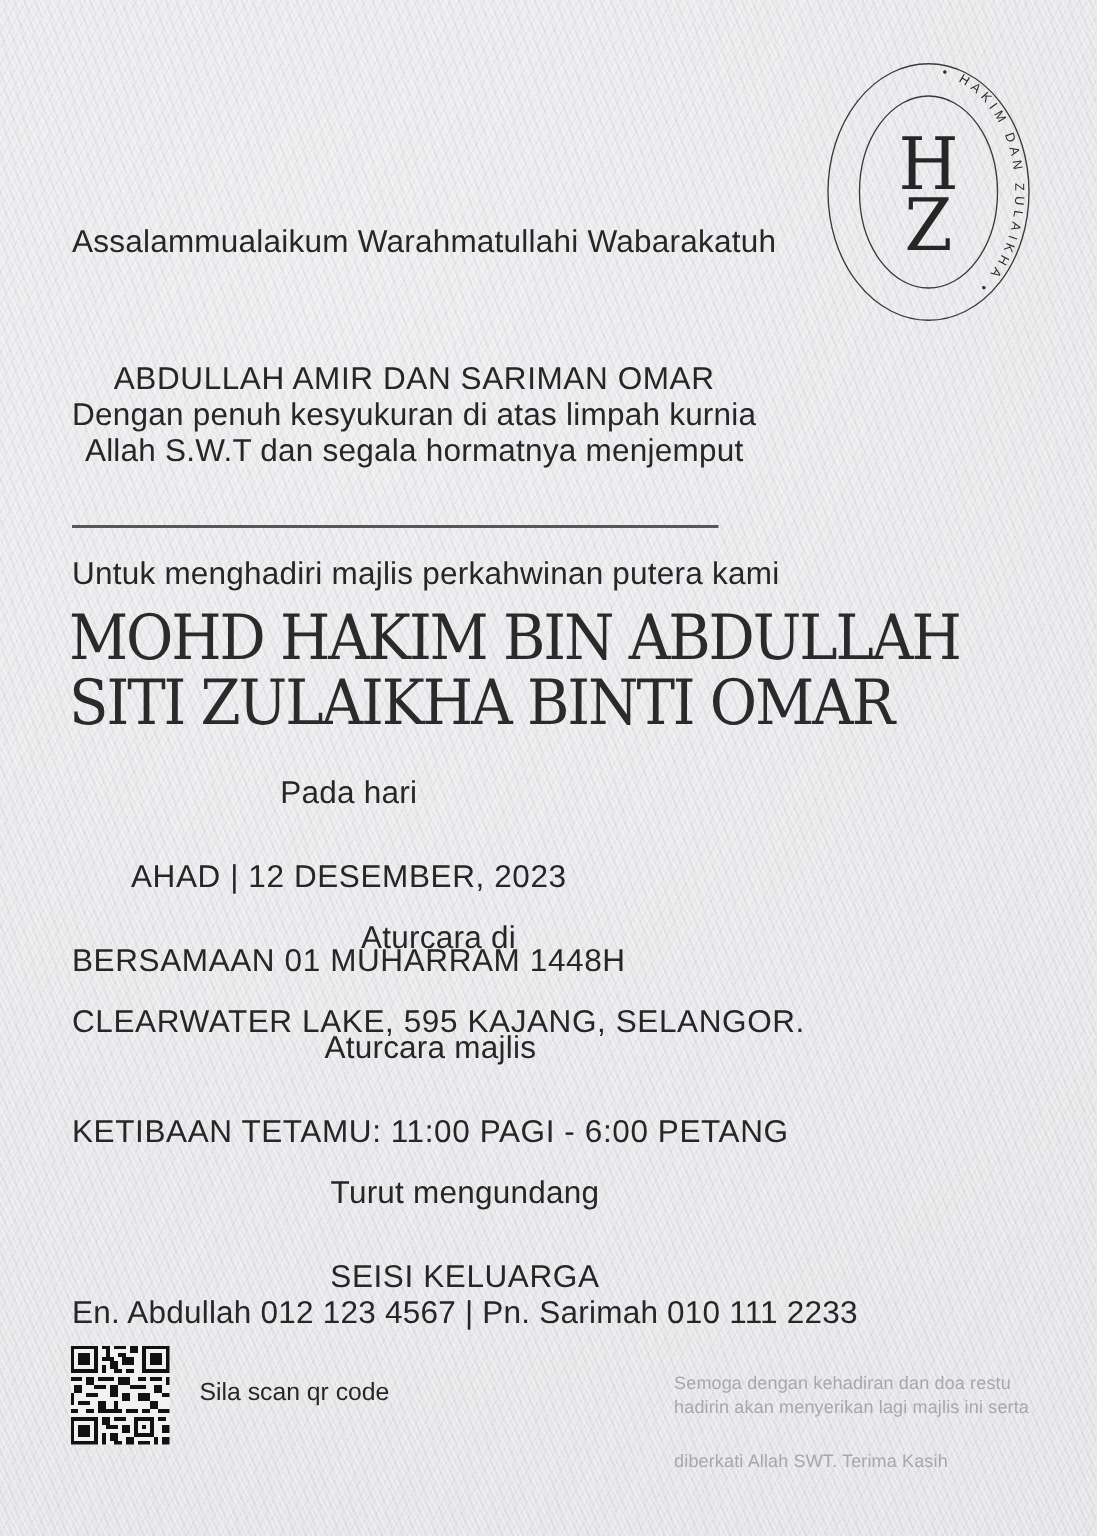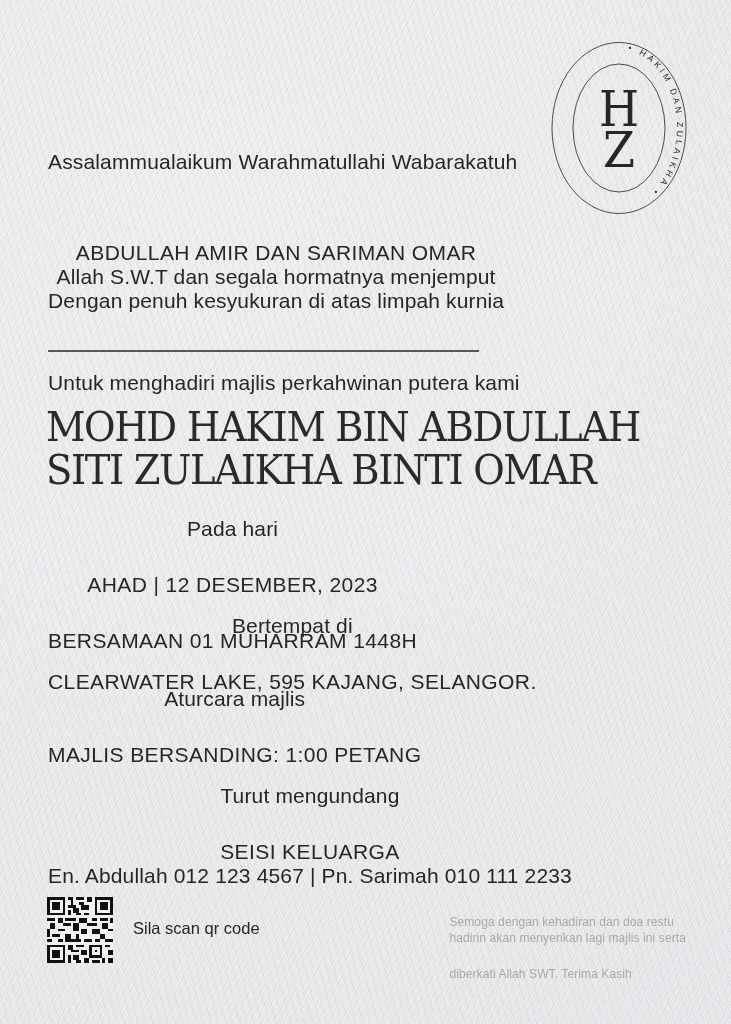--- a/index.html
+++ b/index.html
@@ -107,47 +107,47 @@
     </text>
     <text x="69" y="85" text-anchor="middle" font-family="DejaVu Serif, serif" font-size="46" fill="#262626" transform="scale(1,1.05) translate(0,-4)">H</text>
     <text x="69" y="124" text-anchor="middle" font-family="DejaVu Serif, serif" font-size="46" fill="#262626" transform="scale(1,1.05) translate(0,-4)">Z</text>
   </svg>
 </div>
 
 <div class="abs body-text" style="left:48px; top:150px;">Assalammualaikum Warahmatullahi Wabarakatuh</div>
 
 <div class="abs body-text" style="left:48px; top:209px;">
   <span class="line upper">ABDULLAH AMIR DAN SARIMAN OMAR</span>
+  <span class="line">Dengan penuh kesyukuran di atas limpah kurnia</span>
   <span class="line">Allah S.W.T dan segala hormatnya menjemput</span>
-  <span class="line">Dengan penuh kesyukuran di atas limpah kurnia</span>
 </div>
 
 <div class="abs divider"></div>
 
 <div class="abs body-text" style="left:48px; top:371px;">Untuk menghadiri majlis perkahwinan putera kami</div>
 
 <div class="abs names">
   <span class="name-line">MOHD HAKIM BIN ABDULLAH</span>
   <span class="name-line">SITI ZULAIKHA BINTI OMAR</span>
 </div>
 
 <div class="abs body-text" style="left:48px; top:517px;">
   <span class="line">Pada hari</span>
   <span class="line upper">AHAD | 12 DESEMBER, 2023</span>
   <span class="line upper">BERSAMAAN 01 MUHARRAM 1448H</span>
 </div>
 
 <div class="abs body-text" style="left:48px; top:614px;">
-  <span class="line">Bertempat di</span>
+  <span class="line">Aturcara di</span>
   <span class="line upper">CLEARWATER LAKE, 595 KAJANG, SELANGOR.</span>
 </div>
 
 <div class="abs body-text" style="left:48px; top:687px;">
   <span class="line">Aturcara majlis</span>
-  <span class="line upper">MAJLIS BERSANDING: 1:00 PETANG</span>
+  <span class="line upper">KETIBAAN TETAMU: 11:00 PAGI - 6:00 PETANG</span>
 </div>
 
 <div class="abs body-text" style="left:48px; top:784px;">
   <span class="line">Turut mengundang</span>
   <span class="line upper">SEISI KELUARGA</span>
   <span class="line">En. Abdullah 012 123 4567 | Pn. Sarimah 010 111 2233</span>
 </div>
 
 <div class="abs qr">
   <svg width="66" height="66" viewBox="0 0 25 25" shape-rendering="crispEdges" xmlns="http://www.w3.org/2000/svg">

